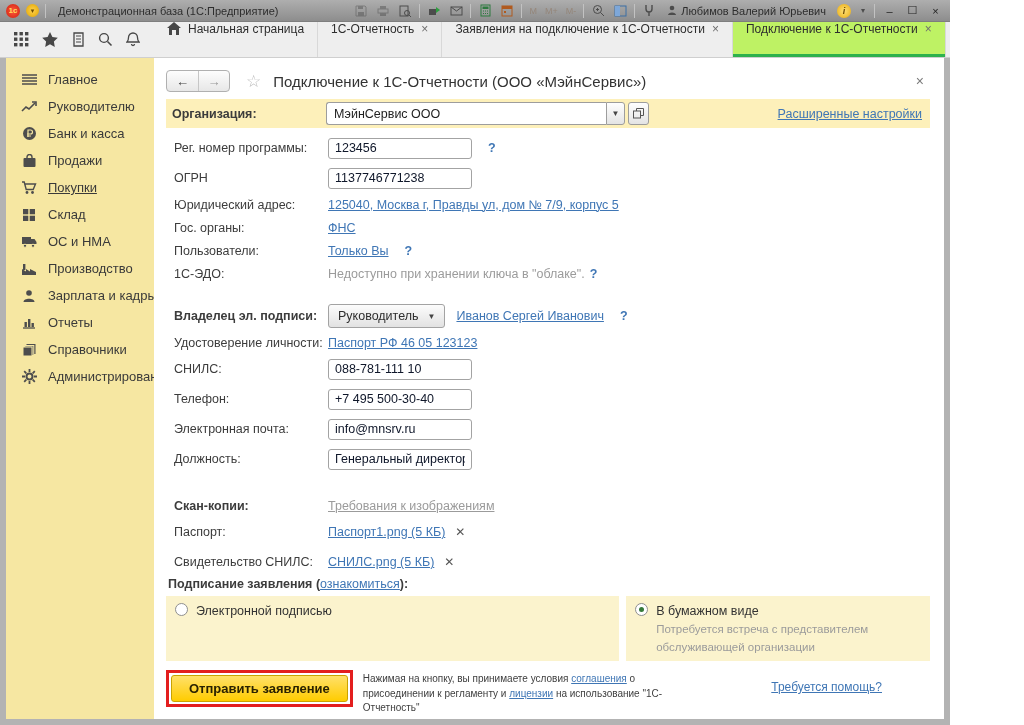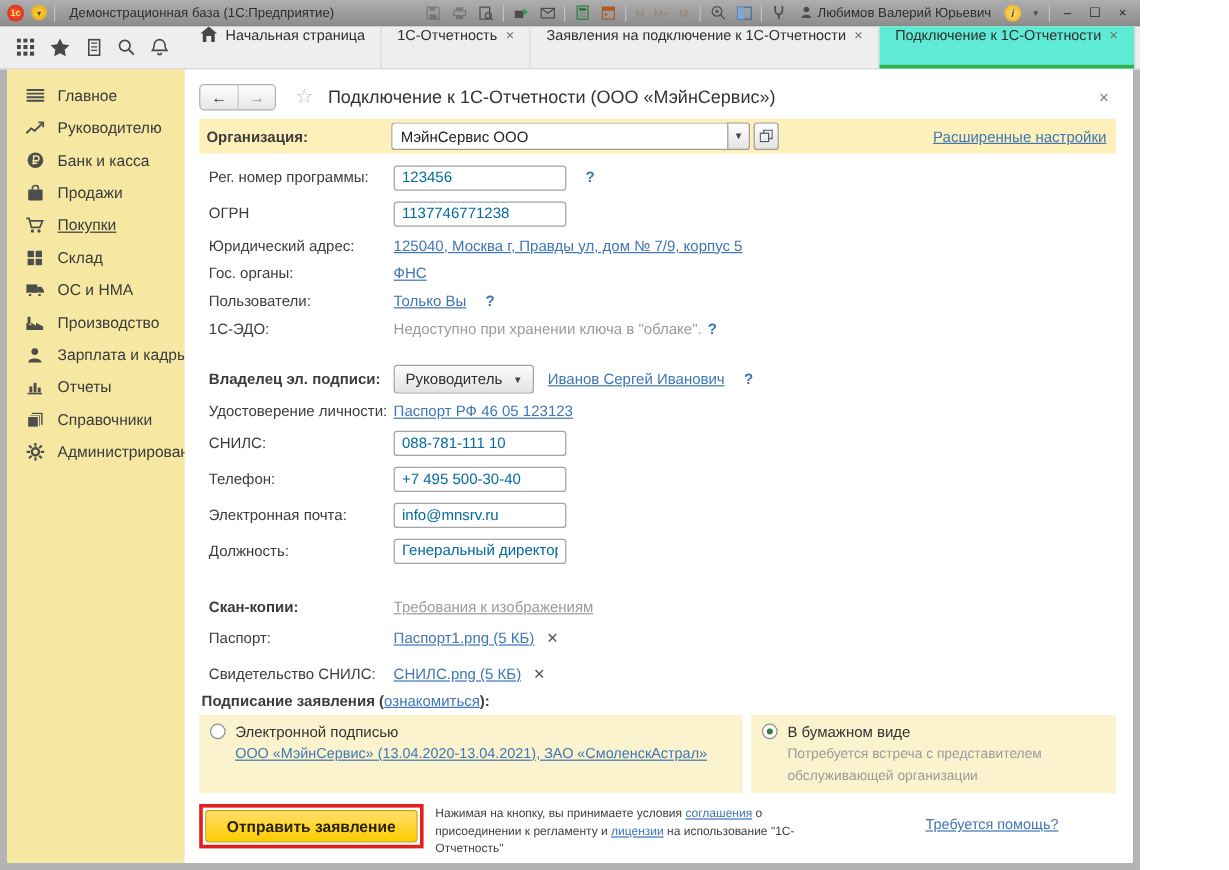--- a/index.html
+++ b/index.html
@@ -26,21 +26,21 @@
   .win-btn { width:17px; height:16px; display:flex; align-items:center; justify-content:center;
              font-size:11px; color:#222; cursor:pointer; }
 
   
   .tabbar { height:36px; flex:none; background:#eeeeee; display:flex; align-items:stretch; border-bottom:1px solid #cfcfcf; }
   .tool-strip { width:154px; flex:none; display:flex; align-items:center; justify-content:space-between; padding:0 14px; color:#474747; }
   .strip-ic { cursor:pointer; display:flex; align-items:center; }
   .tab { display:flex; align-items:flex-start; gap:7px; padding:0 13px; font-size:12px; color:#2e2e2e;
          border-right:1px solid #d8d8d8; cursor:pointer; position:relative; white-space:nowrap; }
   .tab:first-of-type { border-left:1px solid #d8d8d8; }
-  .tab.active { background:#5eead4; }
+  .tab.active { background:#bef264; }
   .tab.active::after { content:""; position:absolute; left:0; right:0; bottom:0; height:3px; background:#2db14d; }
   .tab-close { color:#6f6f6f; font-size:12px; cursor:pointer; }
 
   
   .body { flex:1; min-height:0; display:flex; margin:0 6px 6px 6px; background:#fff; }
   .sidebar { width:148px; flex:none; background:#f6e7a2; padding-top:8px; overflow:hidden; }
   .side-item { display:flex; align-items:center; gap:11px; padding:6px 4px 6px 15px; font-size:13px; color:#3a3a3a; cursor:pointer; white-space:nowrap; }
   .side-item .si { width:16px; flex:none; color:#4d4d4d; display:flex; align-items:center; justify-content:center; }
   .side-item.underlined span.lbl { text-decoration:underline; }
 
@@ -62,21 +62,21 @@
                  padding:0 7px; font-size:12.5px; color:#222; background:#fff; }
   .combo-dd { width:19px; height:23px; border:1px solid #9d9d9d; border-radius:0 3px 3px 0;
               background:linear-gradient(#fefefe,#e4e4e4); font-size:8px; color:#444;
               display:flex; align-items:center; justify-content:center; cursor:pointer; }
   .sq-btn { width:21px; height:23px; margin-left:3px; border:1px solid #9d9d9d; border-radius:3px;
             background:linear-gradient(#fefefe,#e4e4e4); display:flex; align-items:center; justify-content:center; cursor:pointer; color:#555; }
   .right-link { margin-left:auto; }
 
   .frow { flex:none; display:flex; align-items:center; margin:2px 0 2px 8px; min-height:19px; }
   .frow.tall { min-height:26px; }
-  .input { height:21px; width:144px; border:1px solid #a3a3a3; border-radius:3px; padding:0 6px; font-size:12.5px; color:#0369a1; background:#fff; }
+  .input { height:21px; width:144px; border:1px solid #a3a3a3; border-radius:3px; padding:0 6px; font-size:12.5px; color:#0f172a; background:#fff; }
   .link { color:#3f76b5; text-decoration:underline; font-size:12.5px; cursor:pointer; white-space:nowrap; }
   .glink { color:#9b9b9b; text-decoration:underline; font-size:12.5px; cursor:pointer; }
   .help { color:#3f76b5; font-weight:bold; margin-left:16px; font-size:12.5px; cursor:pointer; }
   .muted { color:#9b9b9b; font-size:12.5px; }
   .del-x { color:#555; font-size:12px; margin-left:10px; cursor:pointer; }
   .vgap { flex:none; height:16px; }
   .dd-btn { height:24px; padding:0 9px; border:1px solid #a3a3a3; border-radius:3px;
             background:linear-gradient(#fcfcfc,#e2e2e2); font-size:12.5px; color:#2e2e2e;
             display:flex; align-items:center; gap:9px; margin-right:11px; cursor:pointer; }
   .dd-btn .car { font-size:8px; color:#444; }
@@ -504,21 +504,20 @@
 
       <div class="signing">
         <div class="sign-title-row">
           <span class="b">Подписание заявления</span><span class="b"> (</span><span class="link">ознакомиться</span><span class="b">):</span>
         </div>
         <div class="sign-options">
           <div class="option left">
             <span class="radio"></span>
             <span>
               <span class="opt-label">Электронной подписью</span><br>
-              <span class="link opt-details-link">ООО «МэйнСервис» (13.04.2020-13.04.2021), ЗАО «СмоленскАстрал»</span>
             </span>
           </div>
           <div class="option right">
             <span class="radio sel"></span>
             <span>
               <span class="opt-label">В бумажном виде</span><br>
               <span class="opt-details-muted">Потребуется встреча с представителем обслуживающей организации</span>
             </span>
           </div>
         </div>

